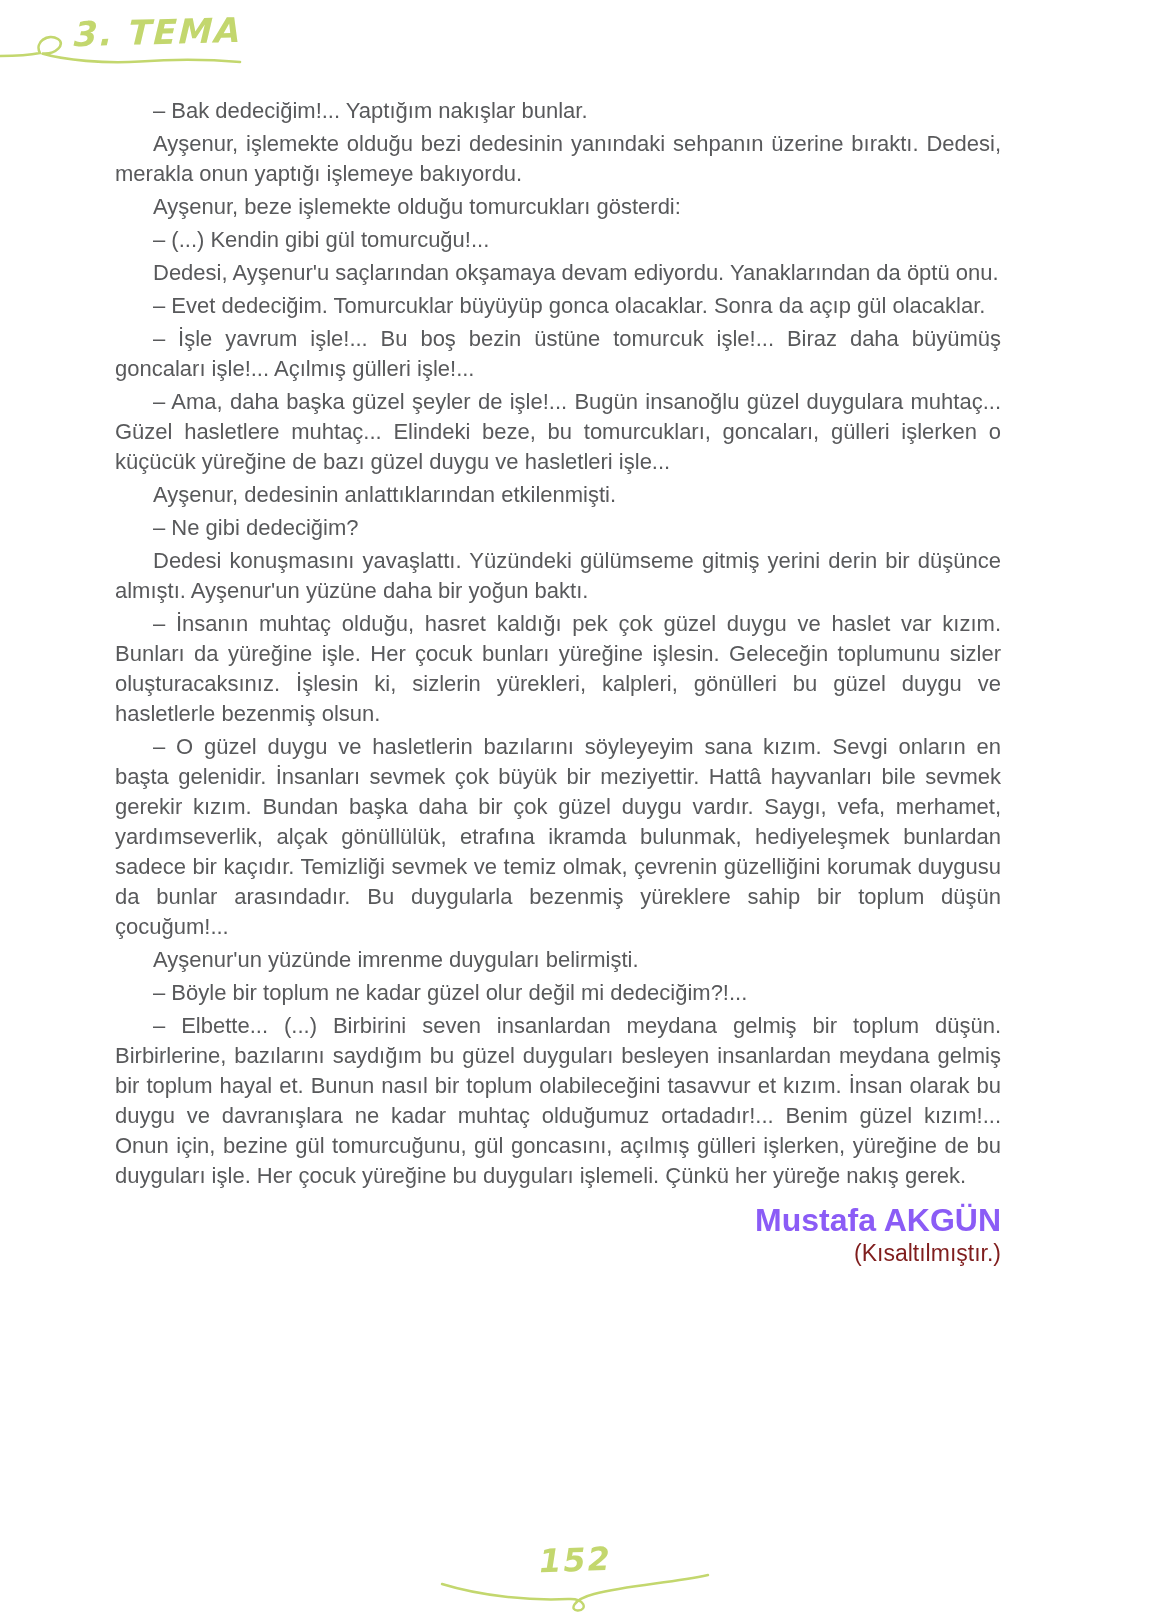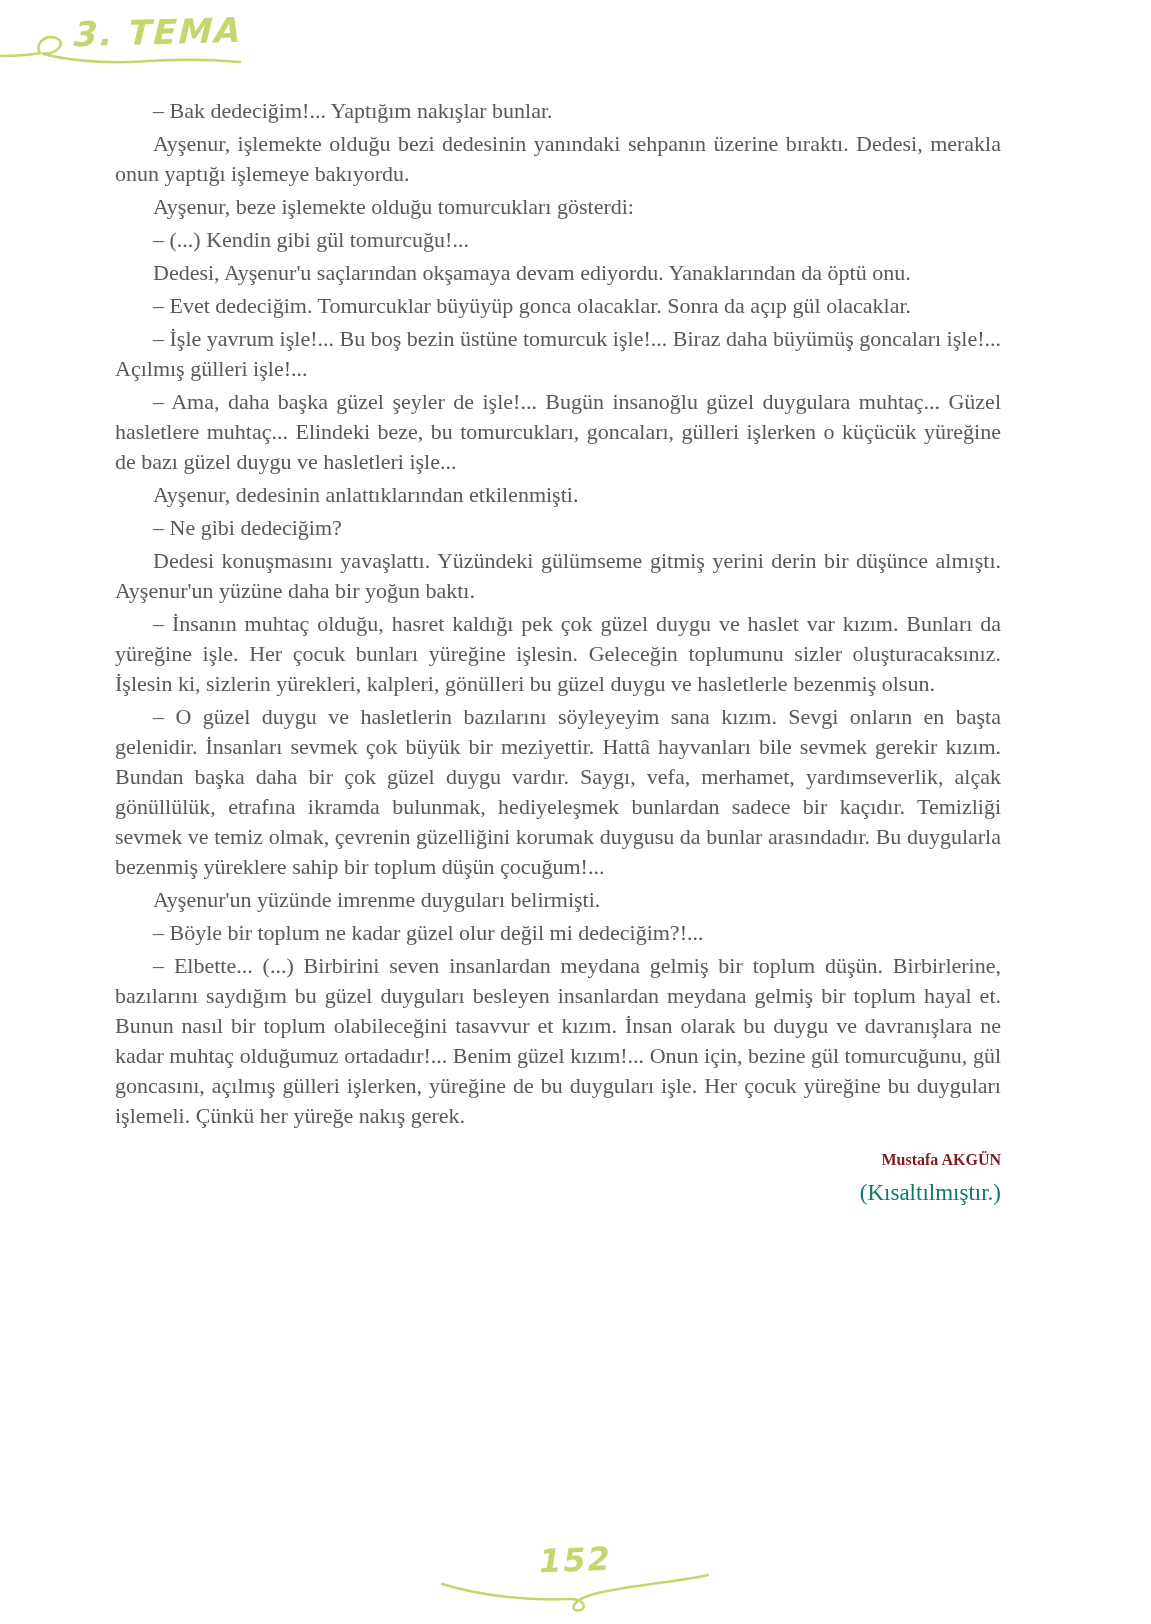--- a/index.html
+++ b/index.html
@@ -35,40 +35,39 @@
   
   .story {
     position: absolute;
     top: 96px;
     left: 115px;
     width: 886px;
     color: #58595b;
     font-size: 22px;
     line-height: 30px;
     text-align: justify;
-    font-family: Liberation Serif, serif;
   }
   .story p {
     margin: 0 0 3px 0;
     text-indent: 38px;
   }
 
   .author-block {
     margin-top: 14px;
     text-align: right;
   }
   .author-name {
-    color: #7f1d1d;
+    color: #8b5cf6;
     font-weight: 700;
-    font-size: 16px;
+    font-size: 32px;
     margin: 0 0 10px 0;
     text-indent: 0;
   }
   .abridged-note {
-    color: #0f766e;
+    color: #7f1d1d;
     font-size: 23px;
     margin: 0;
     text-indent: 0;
   }
 
   
   .footer {
     position: absolute;
     bottom: 8px;
     left: 0;

